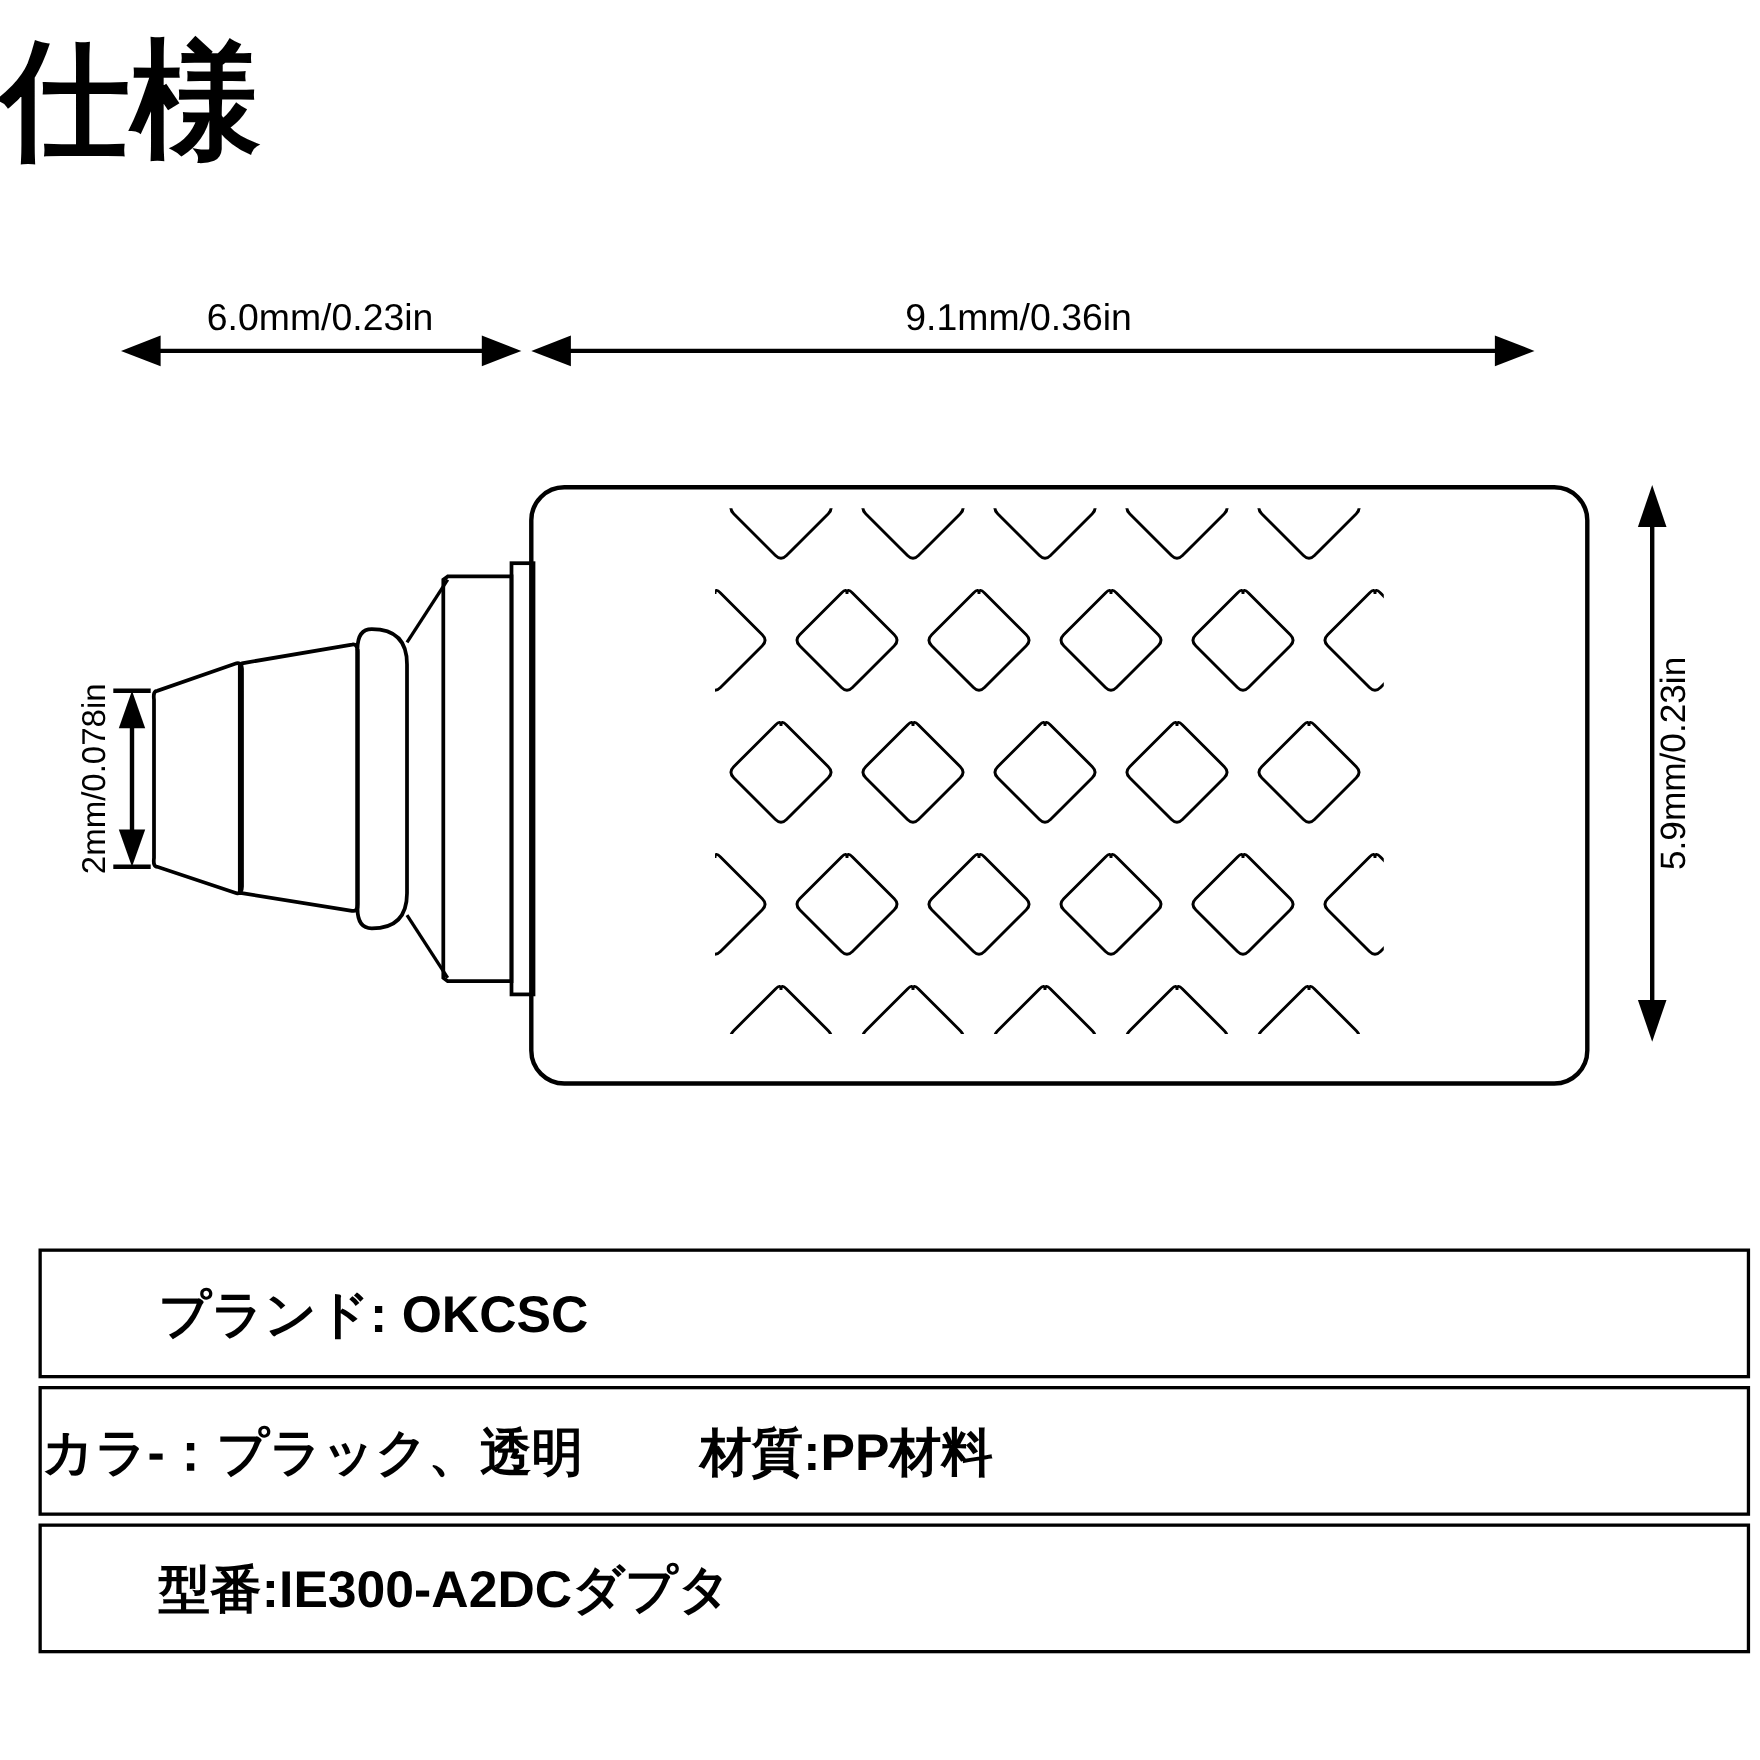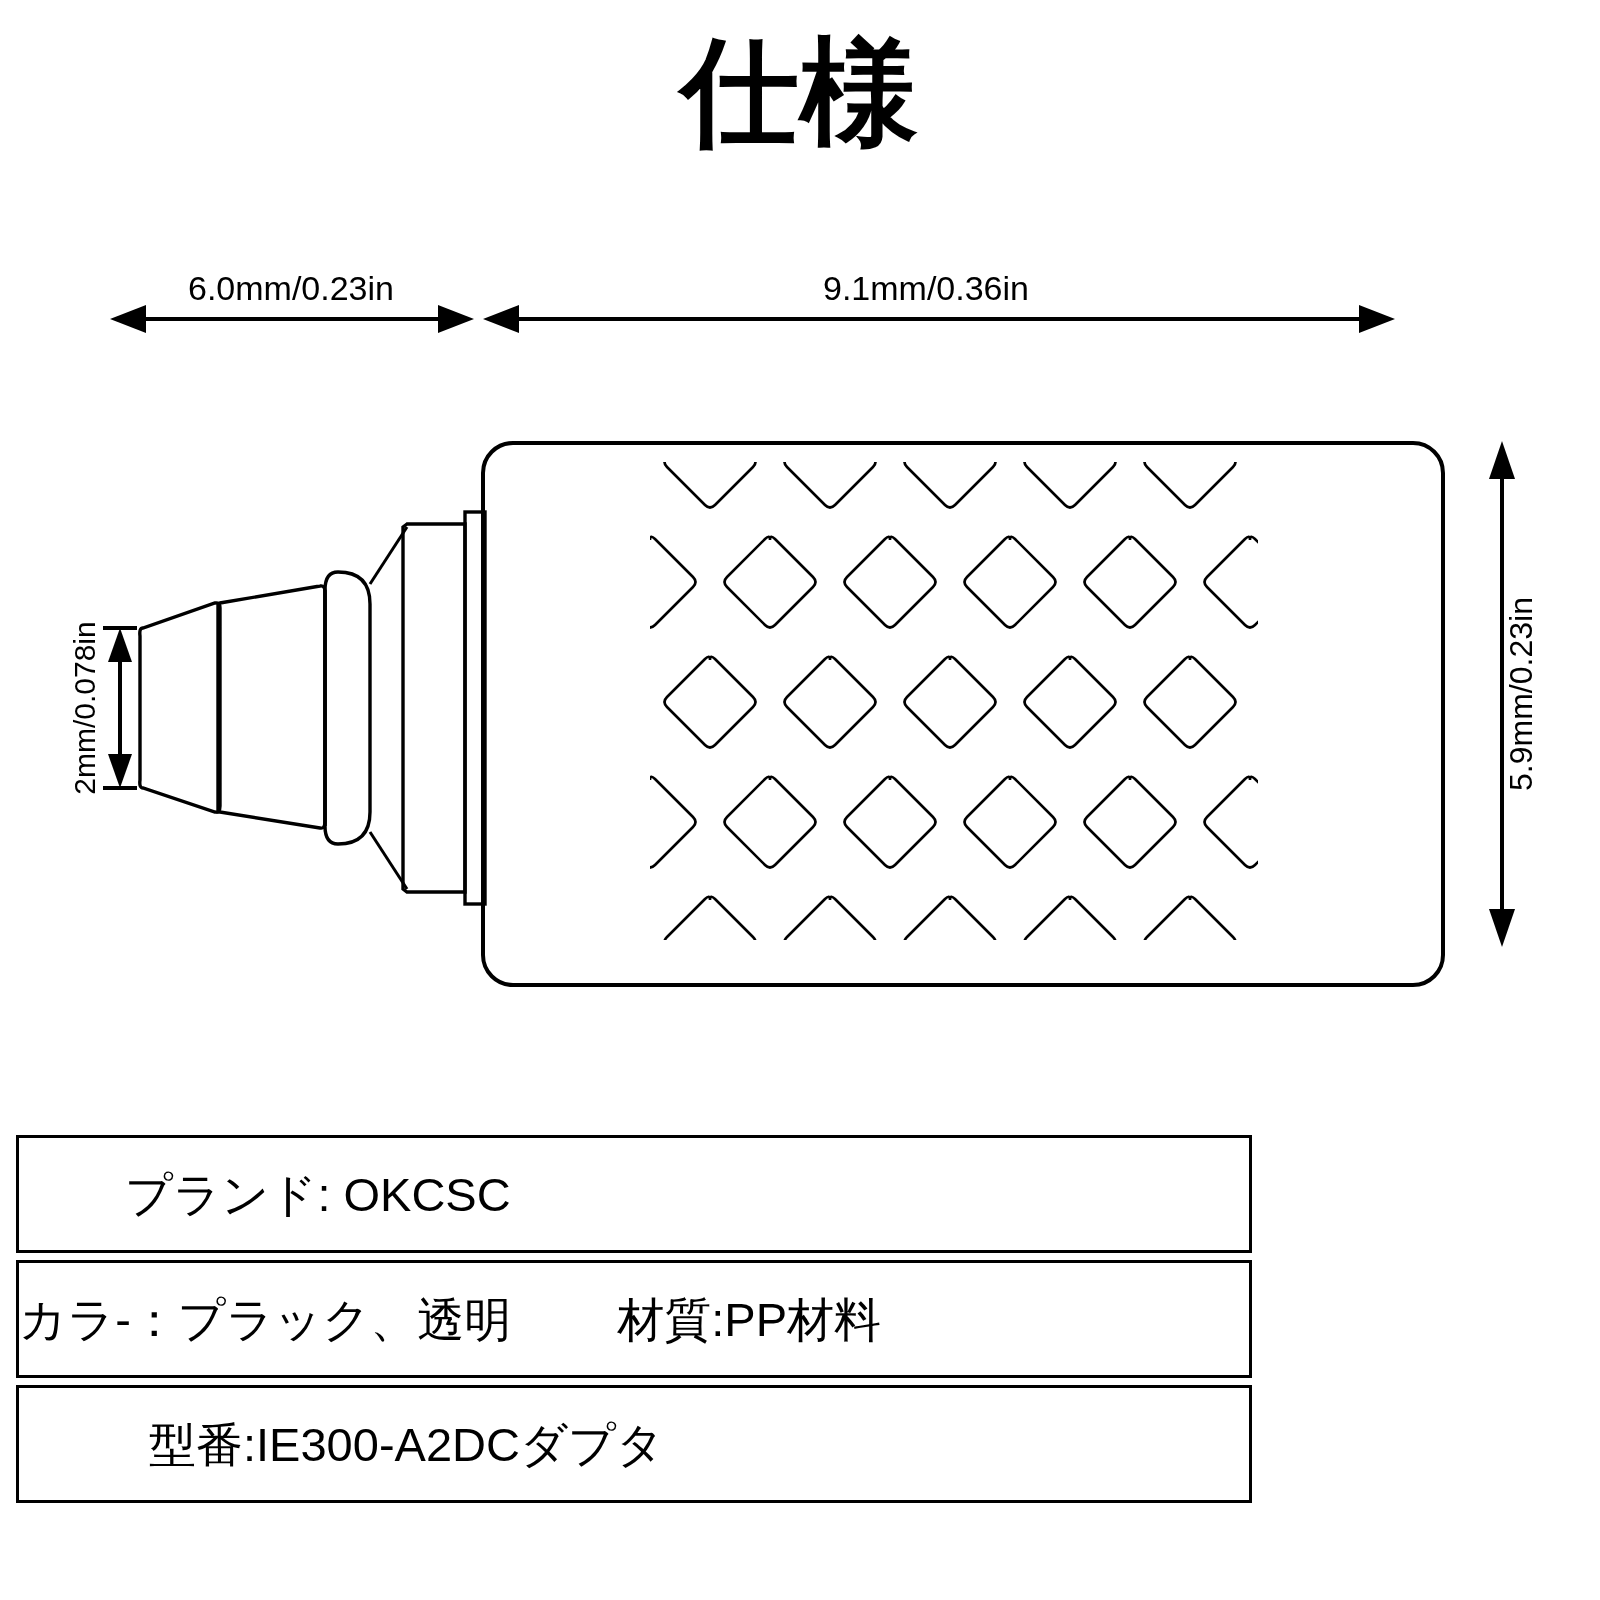--- a/index.html
+++ b/index.html
@@ -14,50 +14,50 @@
     overflow: hidden;
     font-family: "Liberation Sans", "DejaVu Sans", sans-serif;
     color: #000000;
   }
 
   #page-title {
     position: absolute;
     top: 28px;
     left: 0;
     width: 1600px;
-    text-align: center;
     font-size: 118px;
     font-weight: 700;
     line-height: 1.1;
     letter-spacing: 0.01em;
     color: #000;
   }
 
   #diagram {
     position: absolute;
     top: 0;
     left: 0;
   }
 
   #spec-table {
     position: absolute;
-    left: 16px;
+    left: 35px;
     top: 1135px;
-    width: 1236px;
+    width: 1556px;
+    font-weight: bold;
   }
   .spec-row {
     border: 3px solid #000;
     height: 118px;
     display: flex;
     align-items: center;
     box-sizing: border-box;
     margin-bottom: 7px;
     background: #fff;
   }
-  .spec-row:last-child { margin-bottom: 0; padding-left: 24px; }
+  .spec-row:last-child { margin-bottom: 0; }
   .spec-cell {
     font-size: 47px;
     line-height: 1;
     white-space: nowrap;
     color: #000;
   }
   .spec-cell.left  { margin-left: 106px; width: 700px; }
   .spec-cell.right { margin-left: 0px; }
 </style>
 </head>

